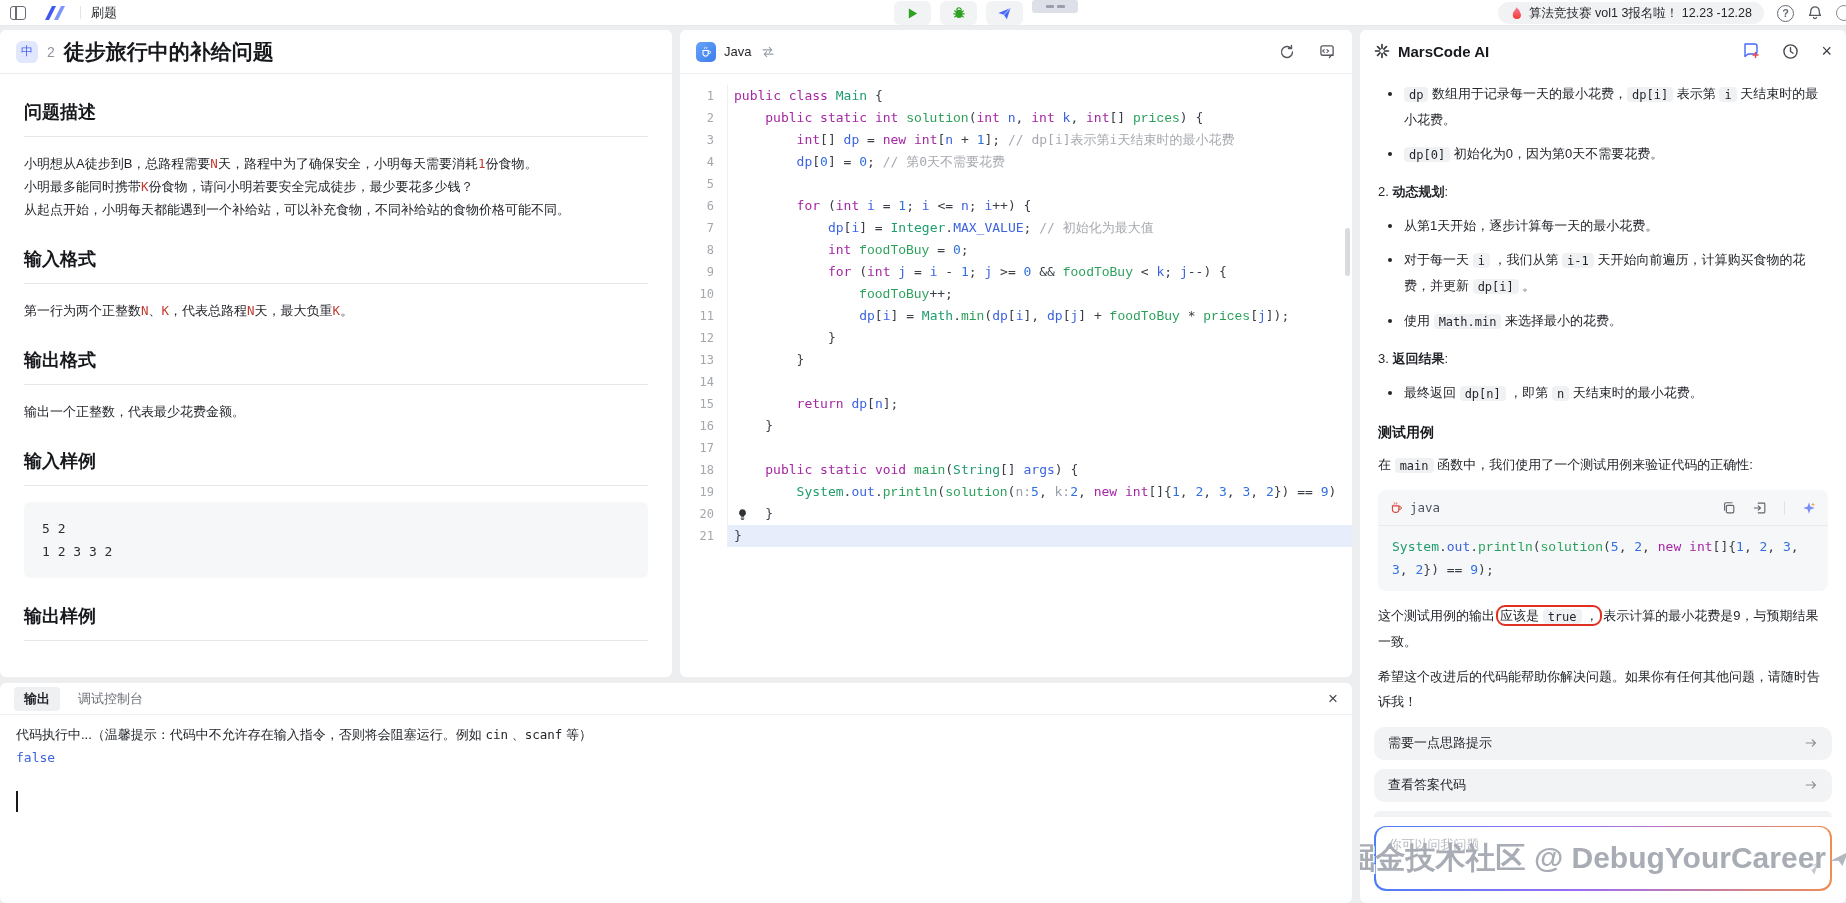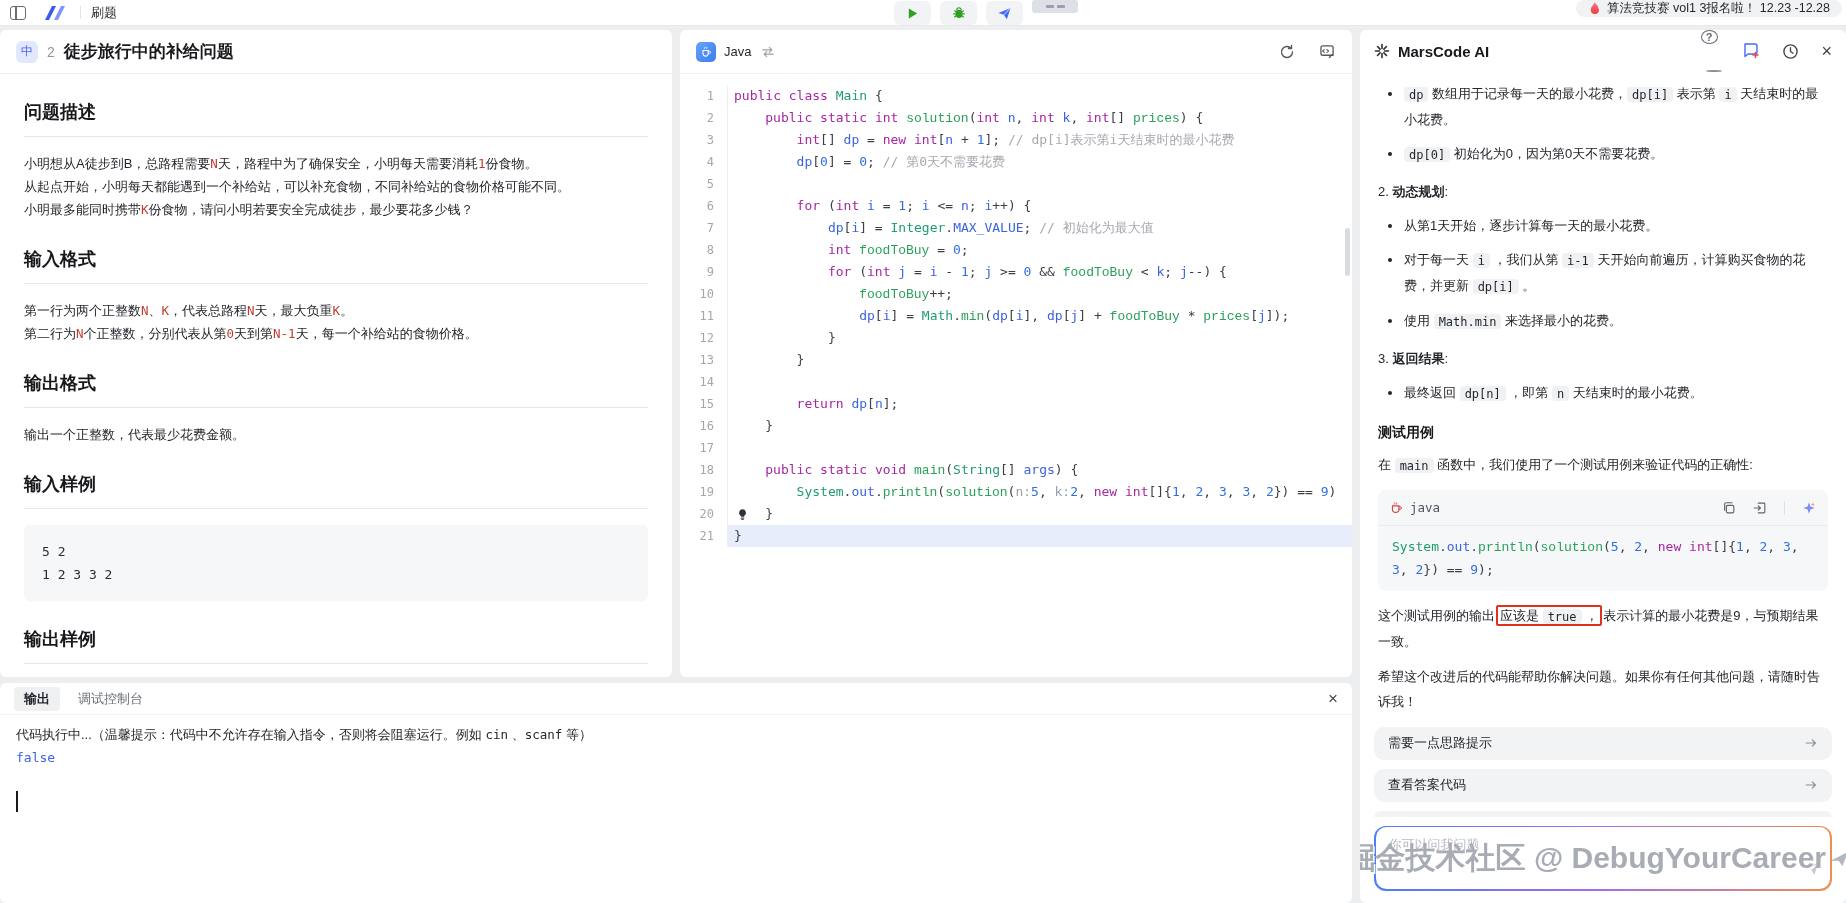--- a/index.html
+++ b/index.html
@@ -10,37 +10,37 @@
   .topbar { position:absolute; left:0; top:0; width:1846px; height:26px; background:#fff; border-bottom:1px solid #e8e9eb; display:flex; align-items:center; padding:0 10px; z-index:30; }
   .tb-toggle { width:16px; height:14px; border:1.5px solid #676c75; border-radius:3px; position:relative; margin-right:16px; }
   .tb-toggle::after { content:""; position:absolute; left:4px; top:0; bottom:0; width:1.5px; background:#676c75; }
   .tb-logo { margin-right:12px; display:flex; align-items:center; }
   .tb-divider { width:1px; height:13px; background:#e3e4e7; margin-right:10px; }
   .tb-nav { font-size:13px; color:#26282c; }
   .tb-runs { position:absolute; left:894px; top:1px; display:flex; gap:9px; align-items:center; }
   .run-btn { width:37px; height:24px; background:#f2f3f5; border-radius:6px; display:flex; align-items:center; justify-content:center; }
   .tb-chip { position:absolute; left:1032px; top:0; width:46px; height:13px; background:#dde0e6; border-radius:3px; display:flex; align-items:center; justify-content:center; gap:3px; }
   .tb-chip i { display:block; width:8px; height:3px; background:#9aa0ab; border-radius:1px; }
-  .tb-right { position:absolute; right:4px; top:0; height:26px; display:flex; align-items:center; gap:13px;flex-direction:column; }
+  .tb-right { position:absolute; right:4px; top:0; height:26px; display:flex; align-items:center; gap:13px; }
   .contest-pill { height:22px; background:#f1f2f4; border-radius:12px; display:flex; align-items:center; gap:6px; padding:0 12px; font-size:12.5px; color:#26282c; white-space:nowrap; }
   .help-circle { width:17px; height:17px; border:1.5px solid #646a73; border-radius:50%; font-size:11px; color:#646a73; display:flex; align-items:center; justify-content:center; font-weight:700; }
   .partial-avatar { width:16px; height:16px; border:1.5px solid #8a8f98; border-radius:50%; margin-right:-10px; }
 
   
   .panel { position:absolute; background:#fff; border-radius:6px; overflow:hidden; }
   .panel-problem { left:0; top:30px; width:672px; height:647px; }
   .panel-editor { left:680px; top:30px; width:672px; height:647px; }
   .panel-console { left:0; top:683px; width:1352px; height:220px; }
   .panel-ai { left:1360px; top:30px; width:486px; height:873px; display:flex; flex-direction:column; }
 
   
   .prob-title-row { height:44px; display:flex; align-items:center; padding:0 16px; border-bottom:1px solid #ebecee; gap:9px; }
   .diff-badge { width:22px; height:22px; background:#e1e7fd; color:#4c66f0; border-radius:6px; font-size:12px; display:flex; align-items:center; justify-content:center; }
   .prob-num { color:#9096a0; font-size:14px; }
-  .prob-title { font-size:17px; font-weight:700; color:#17191d; }
+  .prob-title { font-size:21px; font-weight:700; color:#17191d; }
   .prob-body { padding:16px 24px 0; height:601px; overflow:hidden; }
   .p-heading { font-size:18px; font-weight:700; color:#17191d; padding:10px 0 12px; border-bottom:1px solid #e5e7ea; margin-top:16px; }
   .p-heading:first-child { margin-top:0; }
   .p-paras { margin:15px 0 10px; }
   .p-paras p { font-size:13px; line-height:23px; color:#23262b; }
   .prob-body code { font-family:"DejaVu Sans Mono",monospace; color:#c23b2e; font-size:12.5px; }
   .p-codeblock { background:#f6f7f9; border-radius:6px; padding:15px 18px; margin:16px 0 12px; font-family:"DejaVu Sans Mono",monospace; font-size:13px; line-height:23px; color:#2a2d33; }
 
   
   .ed-header { height:44px; display:flex; align-items:center; padding:0 16px; border-bottom:1px solid #f0f1f3; gap:8px; }
@@ -88,21 +88,21 @@
   .ai-scroll { flex:1; overflow:hidden; padding:0 18px; font-size:13px; }
   .ai-ul { list-style:none; margin:2px 0 6px; }
   .ai-ul li { position:relative; padding-left:26px; margin:9px 0; line-height:25px; color:#23262b; }
   .ai-ul li::before { content:""; position:absolute; left:10px; top:11px; width:4px; height:4px; border-radius:50%; background:#23262b; }
   .ai-num { margin:13px 0 4px; line-height:24px; color:#23262b; }
   .ai-num b { font-weight:700; }
   .ai-h { font-weight:700; font-size:14px; margin:18px 0 10px; color:#17191d; }
   .ai-p { line-height:25px; margin:10px 0; color:#23262b; }
   .ai-scroll code, .ai-code-hd .lang { font-family:"DejaVu Sans Mono",monospace; }
   .ai-scroll code { background:#f0f1f3; border-radius:4px; padding:0.5px 5px; font-size:12px; color:#1f2329; }
-  .redbox { border:2.5px solid #e02f23; border-radius:2px; padding:1px 2px; margin:0 1px; }
+  .redbox { border:2.5px solid #e02f23; border-radius:9px; padding:1px 2px; margin:0 1px; }
   .ai-code { background:#f6f7f9; border-radius:8px; margin:12px 0; overflow:hidden; }
   .ai-code-hd { height:36px; display:flex; align-items:center; gap:7px; padding:0 12px; border-bottom:1px solid #e9ebee; }
   .ai-code-hd .lang { font-size:12.5px; color:#4f5560; }
   .ai-code-hd .sp { flex:1; }
   .cico { display:flex; margin-left:10px; cursor:pointer; }
   .cdiv { width:1px; height:14px; background:#dfe2e6; margin-left:10px; }
   .ai-code-bd { padding:10px 14px; font-family:"DejaVu Sans Mono",monospace; font-size:13px; line-height:22px; white-space:pre-wrap; word-break:break-all; }
   .ai-bottom { flex:none; padding:6px 14px 12px; position:relative;text-align:right; }
   .sugg { height:33px; background:#f2f3f5; border-radius:10px; display:flex; align-items:center; justify-content:space-between; padding:0 14px; font-size:13px; color:#23262b; margin-bottom:9px; cursor:pointer; }
   .sugg-sliver { height:6px; background:#f2f3f5; border-radius:10px 10px 0 0; margin-bottom:9px; }
@@ -174,27 +174,26 @@
 <div class="panel panel-problem">
   <div class="prob-title-row">
     <div class="diff-badge">中</div>
     <span class="prob-num">2</span>
     <span class="prob-title">徒步旅行中的补给问题</span>
   </div>
   <div class="prob-body">
       <div class="p-heading">问题描述</div>
       <div class="p-paras">
         <p>小明想从A徒步到B，总路程需要<code>N</code>天，路程中为了确保安全，小明每天需要消耗<code>1</code>份食物。</p>
+        <p>小明最多能同时携带<code>K</code>份食物，请问小明若要安全完成徒步，最少要花多少钱？</p>
         <p>从起点开始，小明每天都能遇到一个补给站，可以补充食物，不同补给站的食物价格可能不同。</p>
-        <p>小明最多能同时携带<code>K</code>份食物，请问小明若要安全完成徒步，最少要花多少钱？</p>
       </div>
       <div class="p-heading">输入格式</div>
       <div class="p-paras">
         <p>第一行为两个正整数<code>N</code>、<code>K</code>，代表总路程<code>N</code>天，最大负重<code>K</code>。</p>
-        <p>第二行为<code>N</code>个正整数，分别代表从第<code>0</code>天到第<code>N-1</code>天，每一个补给站的食物价格。</p>
       </div>
       <div class="p-heading">输出格式</div>
       <div class="p-paras">
         <p>输出一个正整数，代表最少花费金额。</p>
       </div>
       <div class="p-heading">输入样例</div>
       <div class="p-codeblock">
         <div>5 2</div>
         <div>1 2 3 3 2</div>
       </div>

